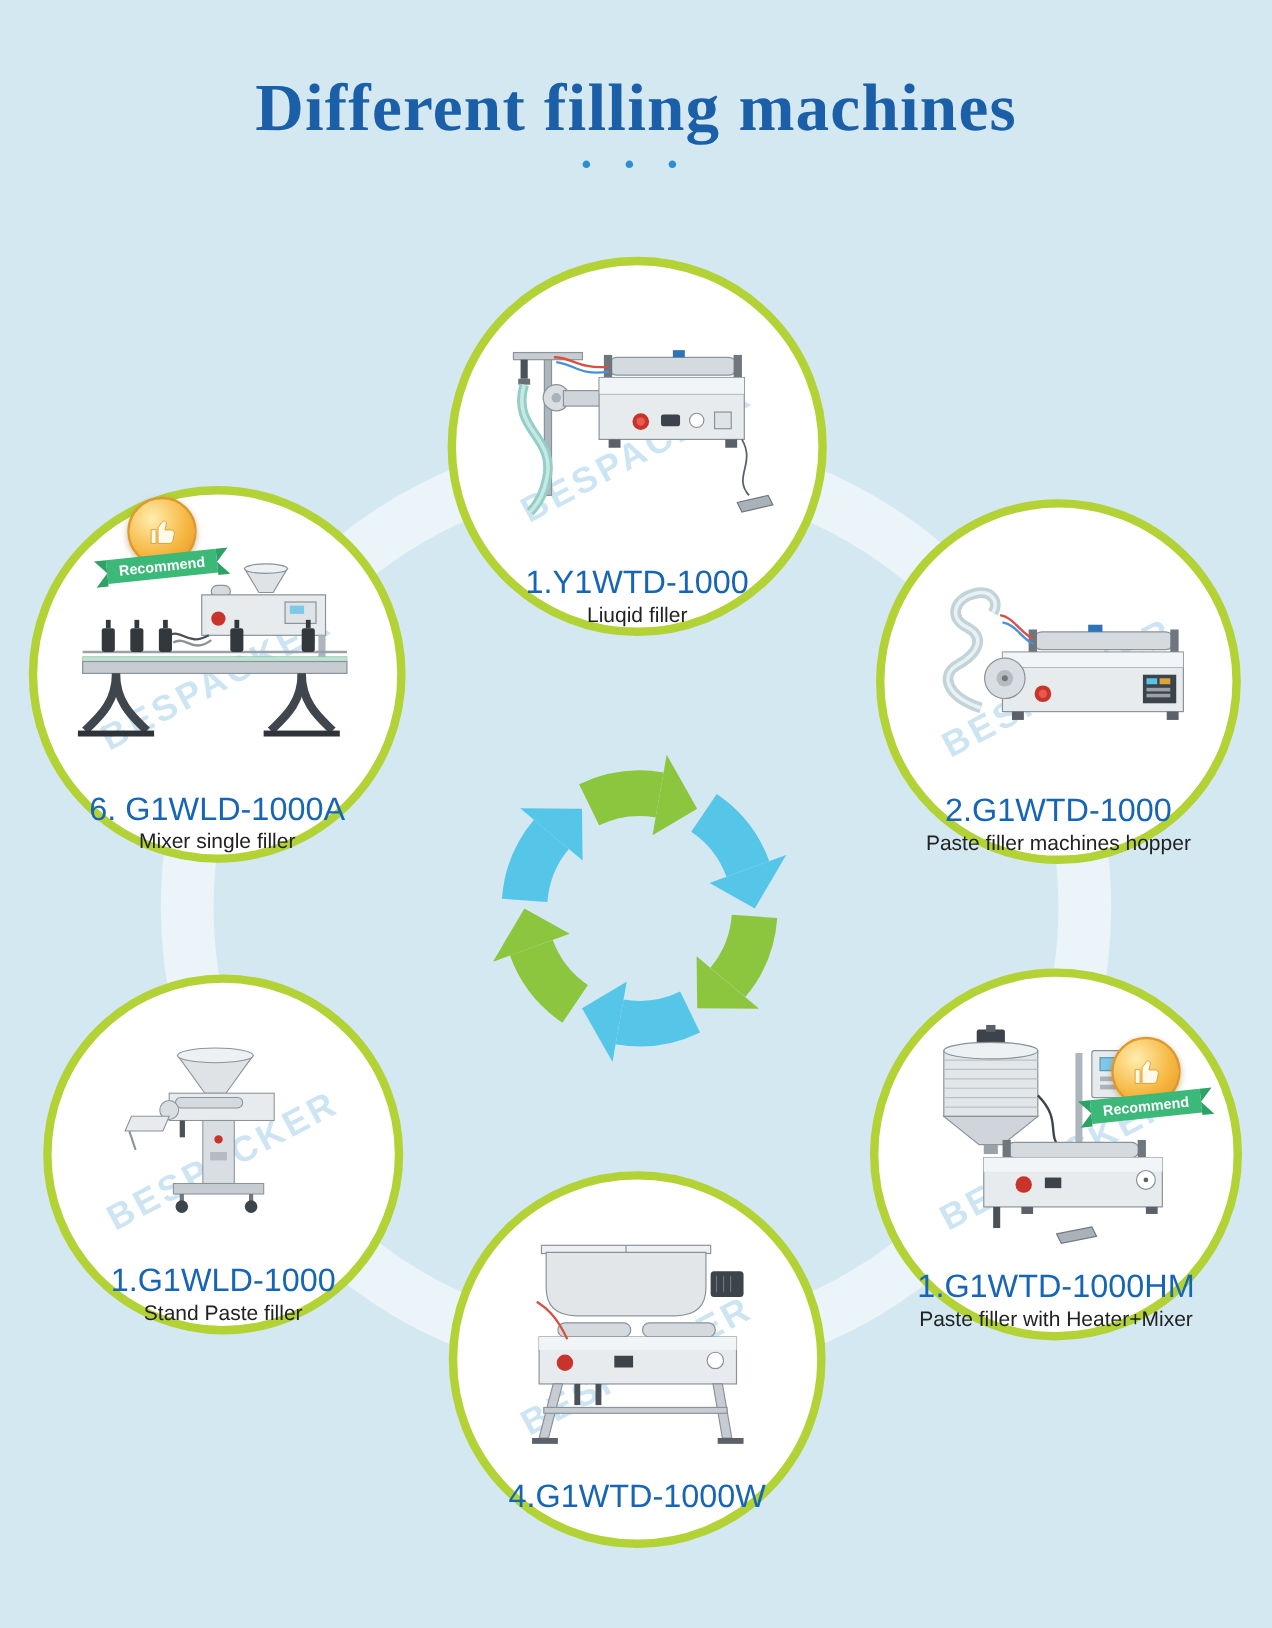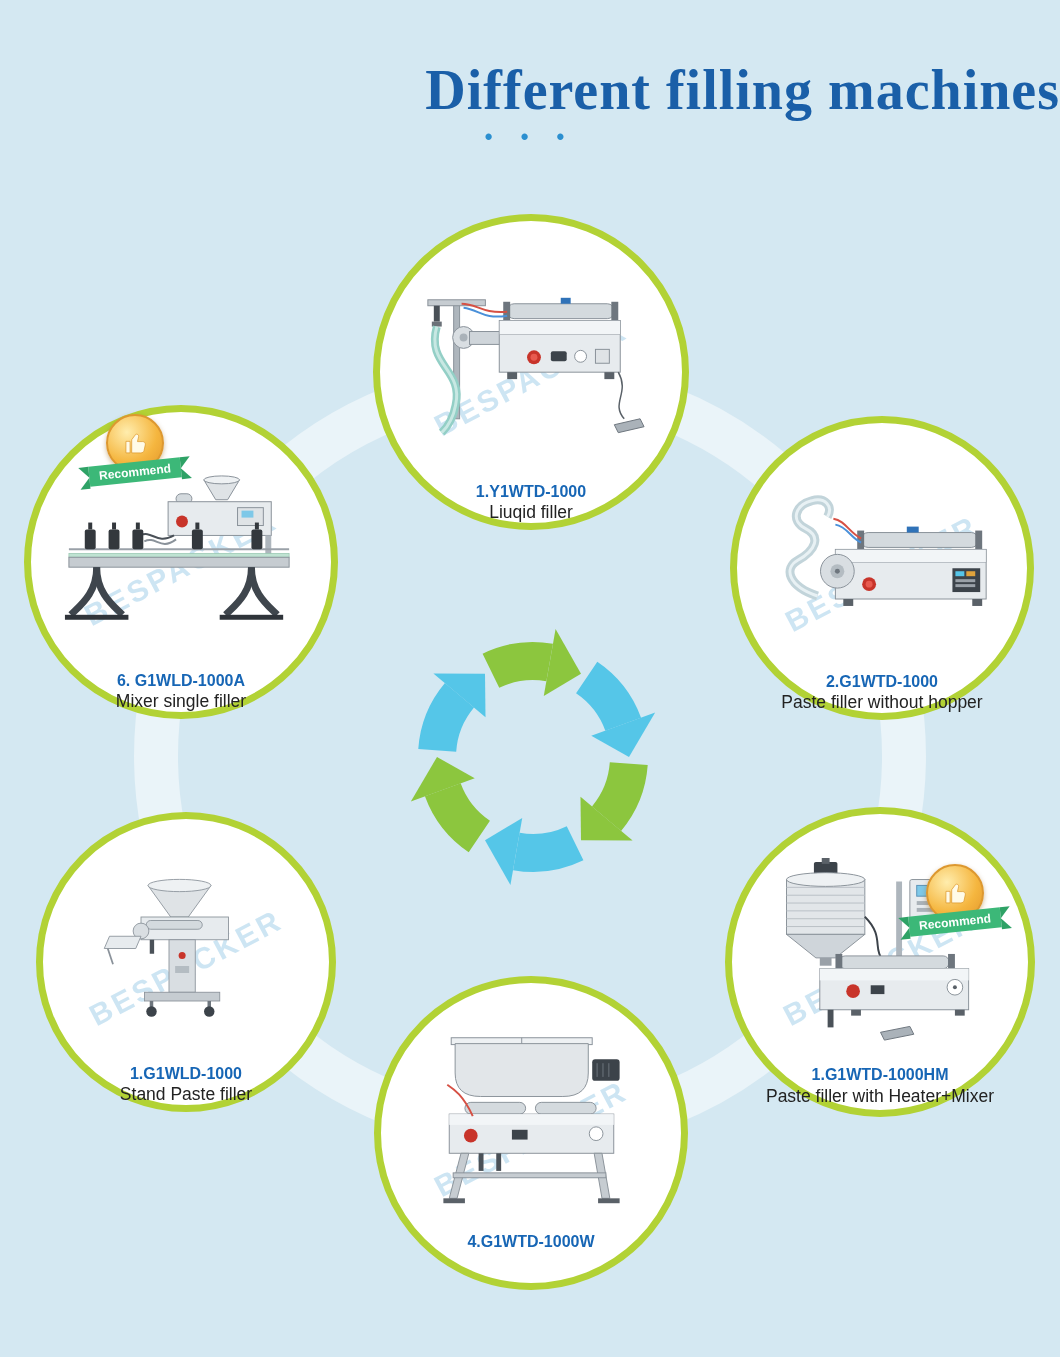--- a/index.html
+++ b/index.html
@@ -1,31 +1,31 @@
 <!DOCTYPE html>
 <html style="--background: #d4e8f2; --title: #1a5fa8; --circle-border: #b2d235; --machine-name: #1766b5; --arrow-green: #8cc63e; --arrow-cyan: #55c6e8; --badge-gold: #f5b63f; --ribbon-green: #3cb878;"><head>
 <meta charset="utf-8">
 <style>
   *{margin:0;padding:0;box-sizing:border-box}
   html,body{background:#e8eef2}
   body{font-family:"Liberation Sans",sans-serif}
   .page{position:relative;width:1060px;height:1357px;margin:0 auto;overflow:hidden;
         background:var(--background,#d4e8f2)}
-  .title{position:absolute;top:58px;left:0;width:100%;text-align:right;
+  .title{position:absolute;top:58px;left:0;width:100%;text-align:center;
          font-family:"Liberation Serif",serif;font-weight:bold;font-size:56px;
          color:var(--title,#1a5fa8);letter-spacing:1px}
   .dots{position:absolute;top:124px;left:0;width:100%;text-align:center;
         font-size:22px;letter-spacing:11px;font-weight:bold;color:#2b8fd0}
   .bg-ring{position:absolute;left:134px;top:360px;width:792px;height:792px;border-radius:50%;
            border:44px solid rgba(255,255,255,.5);z-index:0}
   .product-circle{position:absolute;background:#fff;border:7px solid var(--circle-border,#b2d235);
            border-radius:50%;display:flex;flex-direction:column;align-items:center;
            padding-top:22px;z-index:2}
   .machine-art{display:flex;align-items:center;justify-content:center;width:100%;position:relative;z-index:1}
-  .m-name{color:var(--machine-name,#1766b5);font-size:16px;font-weight:700;text-align:center;line-height:1.1}
+  .m-name{color:var(--machine-name,#1766b5);font-size:27px;font-weight:400;text-align:center;line-height:1.1}
   .m-desc{color:#222;font-size:17.5px;text-align:center;line-height:1.18;max-width:255px;margin-top:2px}
   .watermark{position:absolute;top:52%;left:50%;transform:translate(-50%,-50%) rotate(-28deg);
            font-size:30px;font-weight:bold;color:rgba(90,170,215,.30);letter-spacing:3px;
            white-space:nowrap;z-index:0;pointer-events:none}
   .cycle{position:absolute;left:368px;top:592px;width:330px;height:330px;z-index:1}
   .badge{position:absolute;z-index:4;display:flex;flex-direction:column;align-items:center;width:110px}
   .badge-medal{width:58px;height:58px;border-radius:50%;
            background:radial-gradient(circle at 35% 30%,#ffedad,var(--badge-gold,#f5b63f) 58%,#e2962a);
            border:2px solid #dd9830;display:flex;align-items:center;justify-content:center;
            box-shadow:0 2px 5px rgba(150,100,20,.45)}
@@ -120,21 +120,21 @@
         <rect x="210" y="95" width="9" height="5" fill="#e0a33c"></rect>
         <rect x="199" y="103" width="20" height="3" fill="#9aa1a8"></rect>
         <rect x="199" y="108" width="20" height="3" fill="#9aa1a8"></rect>
         <path d="M104 62 C 92 56 88 44 76 42" fill="none" stroke="#d65044" stroke-width="2"></path>
         <path d="M104 66 C 94 62 90 50 78 48" fill="none" stroke="#4a90d9" stroke-width="2"></path>
         <rect x="86" y="123" width="10" height="7" fill="#5a6168"></rect>
         <rect x="216" y="123" width="10" height="7" fill="#5a6168"></rect>
       </svg>
     </div>
     <div class="m-name">2.G1WTD-1000</div>
-    <div class="m-desc">Paste filler without hopper</div>
+    <div class="m-desc">Paste filler machines hopper</div>
   </div>
 
   <div class="product-circle" style="left:725px;top:807px;width:310px;height:310px;">
     <div class="watermark">BESPACKER</div>
     <div class="badge" style="left:168px;top:50px">
       <div class="badge-medal">
         <svg viewBox="0 0 38 34" width="32" height="28">
           <path d="M8 15 h5 v14 h-5 z" fill="#fffbe8" stroke="#d98f1f" stroke-width="0.8"></path>
           <path d="M15 29 h11 c2.2 0 3.6-1.1 4-3 l1.5-6.8 c.4-2-1-3.9-3.1-3.9 h-6.4 l1.4-6 c.3-1.4-.6-2.8-2-3 -1-.2-2 .4-2.4 1.3 L15 13 z" fill="#fffbe8" stroke="#d98f1f" stroke-width="0.8"></path>
         </svg>

